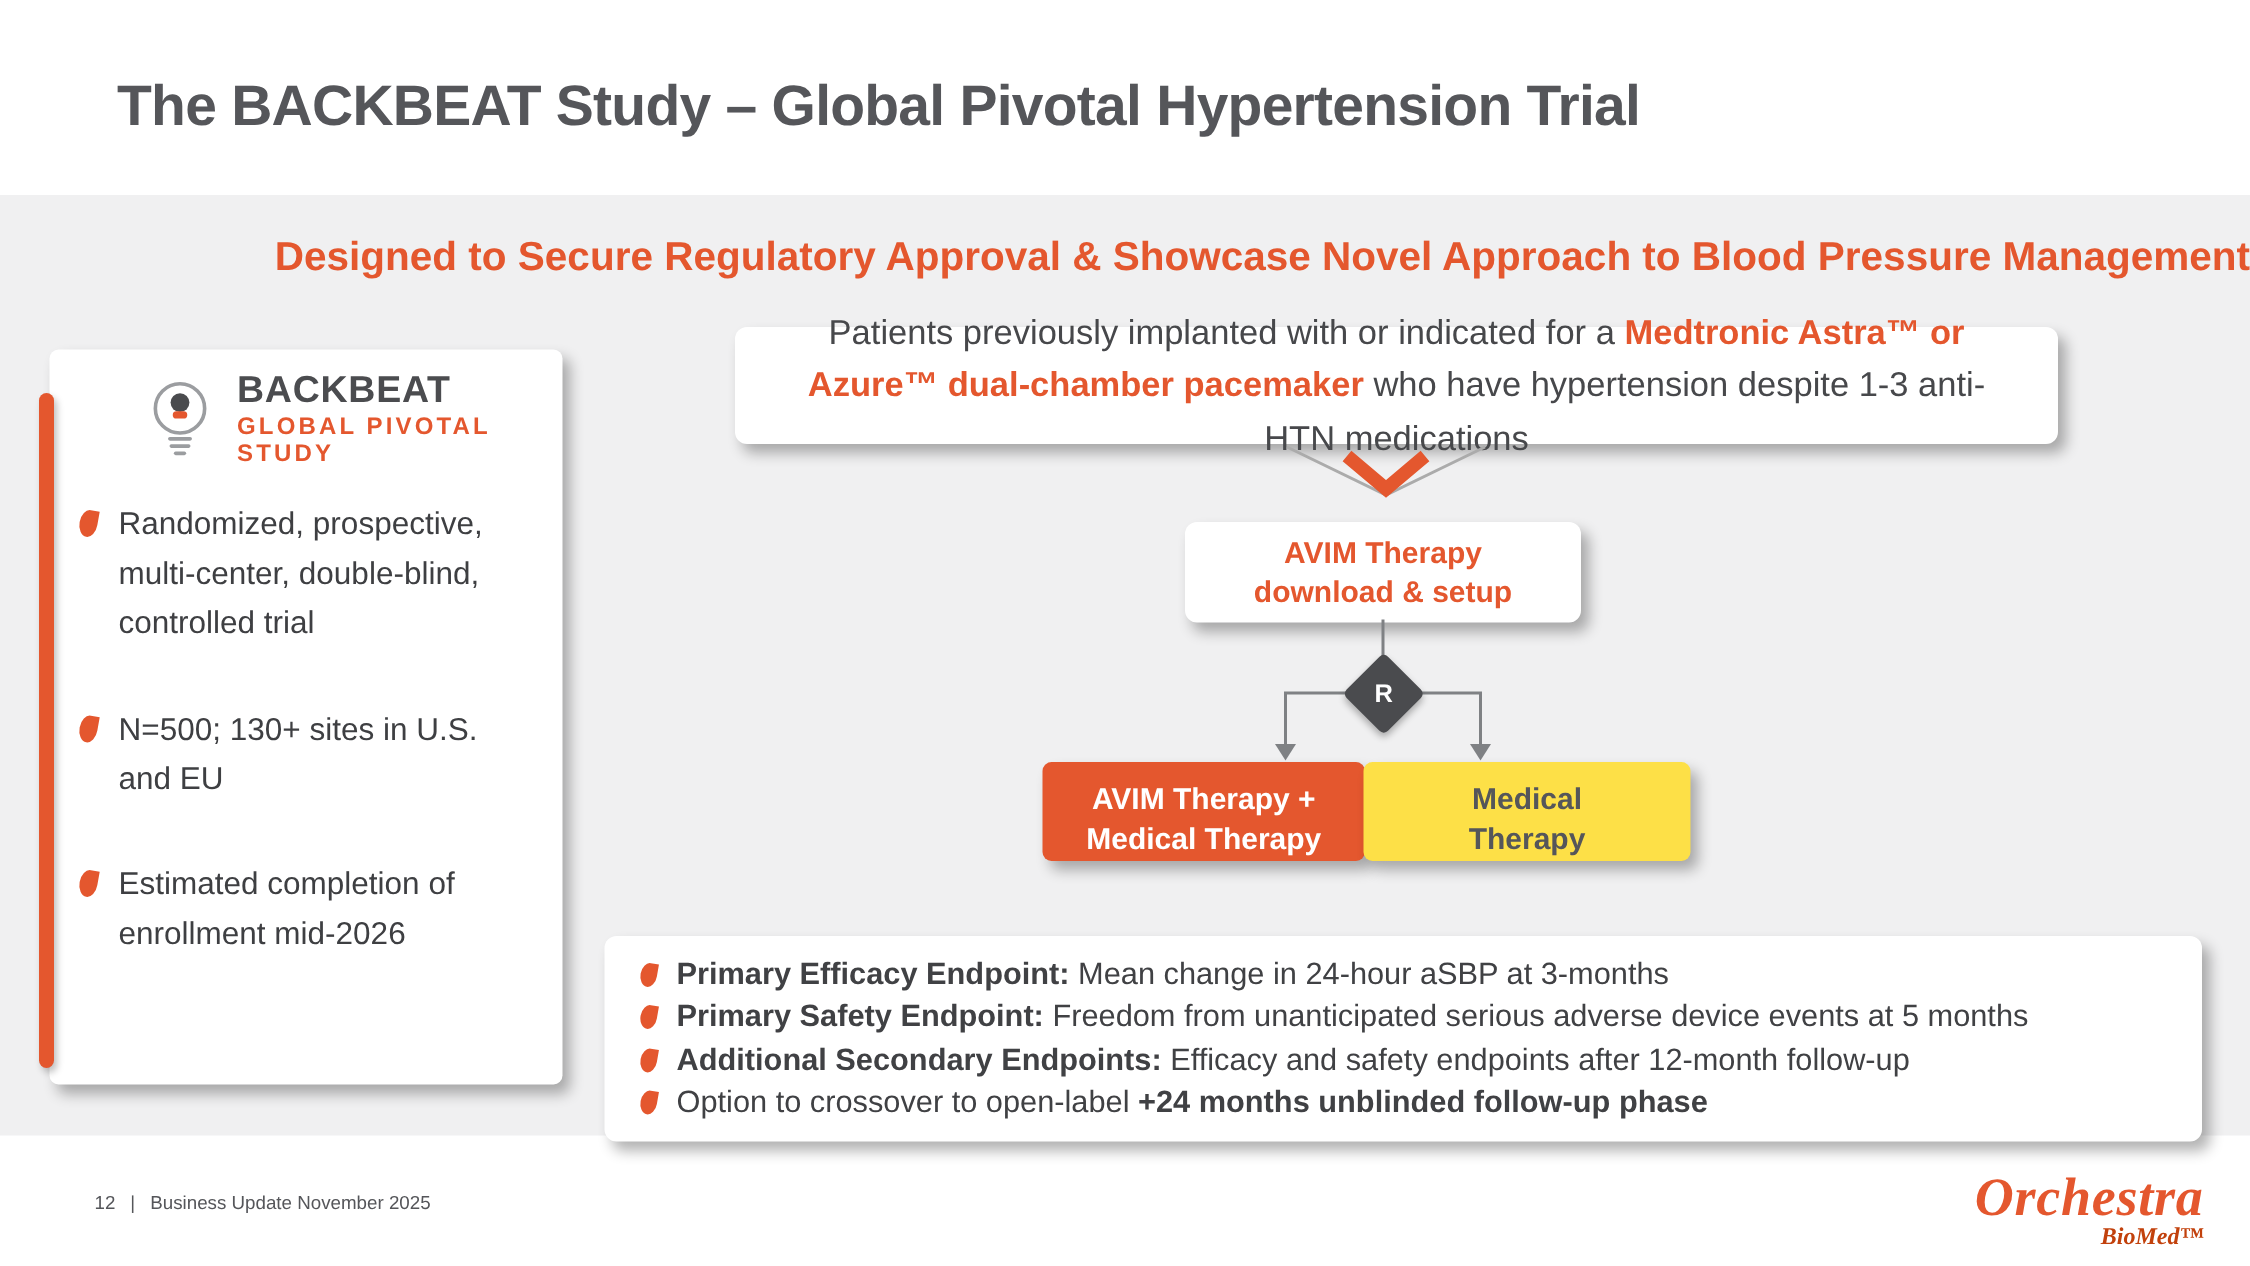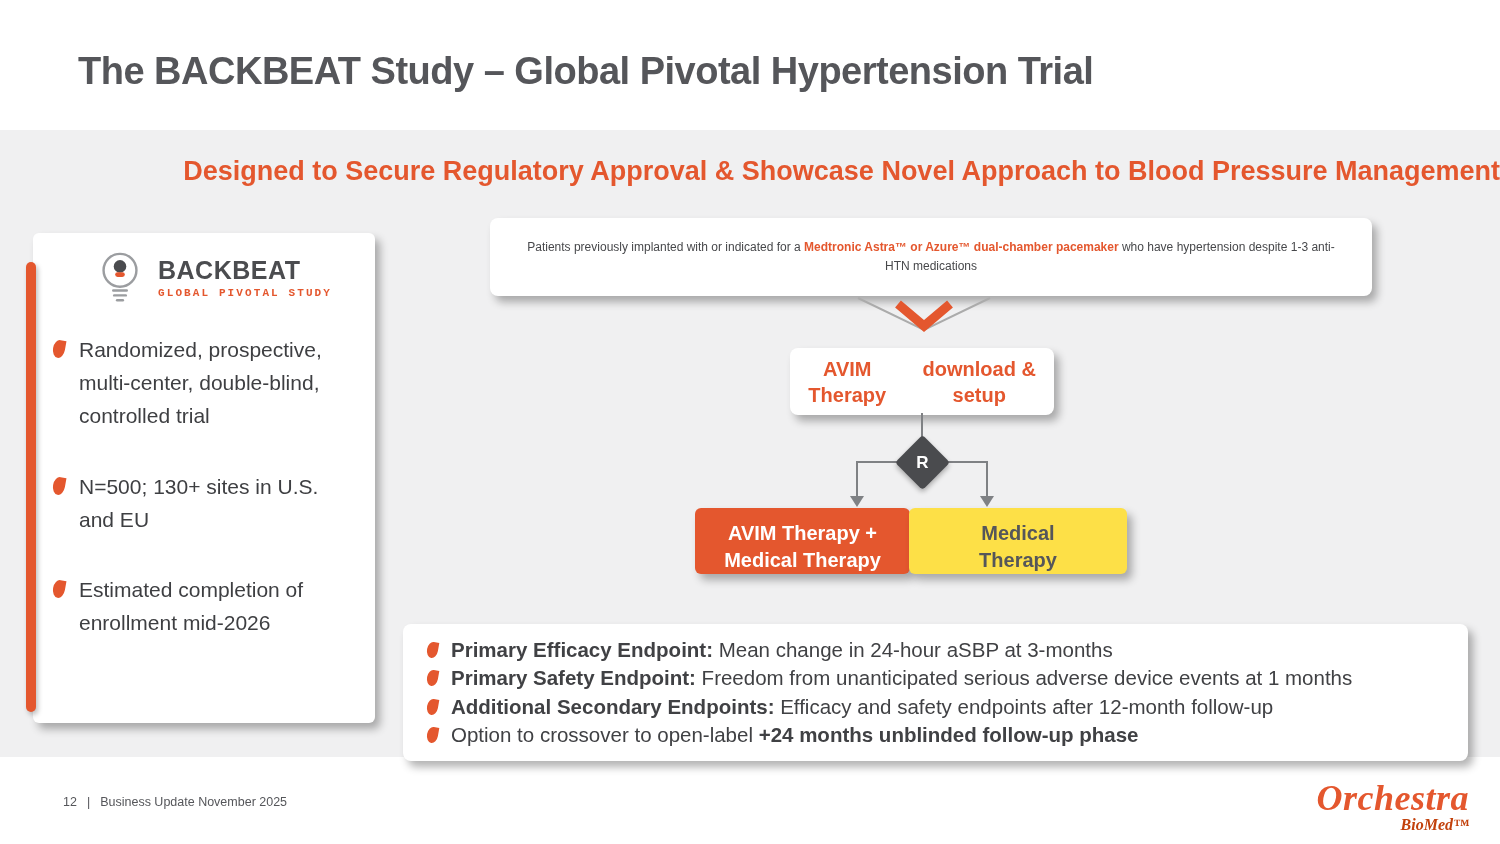--- a/index.html
+++ b/index.html
@@ -22,40 +22,40 @@
     position:absolute;left:26px;top:262px;width:10px;height:450px;background:#e4572e;
     border-radius:5px;box-shadow:2px 3px 5px rgba(0,0,0,0.25);z-index:3;
   }
   .study-card{
     position:absolute;left:33px;top:233px;width:342px;height:490px;background:#ffffff;
     border-radius:6px;box-shadow:5px 6px 9px rgba(0,0,0,0.30);z-index:2;
   }
   .card-logo{position:absolute;left:58px;top:14px;display:flex;align-items:center;gap:9px;}
   .card-logo .bulb{flex:0 0 auto;}
   .brand-text .brand-name{font-size:25px;font-weight:800;color:#4b4c4f;letter-spacing:0.5px;line-height:1.05;}
-  .brand-text .brand-tagline{font-size:11px;font-weight:700;color:#e4572e;letter-spacing:2.1px;margin-top:3px;font-family:Liberation Mono, monospace;}
+  .brand-text .brand-tagline{font-size:16px;font-weight:700;color:#e4572e;letter-spacing:2.1px;margin-top:3px;}
   .card-bullets{position:absolute;left:20px;top:100px;width:300px;display:flex;flex-direction:column;gap:37px;}
   .bullet-row{display:flex;gap:14px;}
   .leaf{
     display:inline-block;flex:0 0 auto;width:12px;height:18px;background:#e4572e;
     border-radius:55% 0 55% 55%;transform:rotate(10deg);margin-top:7px;
   }
   .bullet-text{font-size:21px;color:#3e3f42;line-height:1.58;width:246px;}
   
   .patients-box{
     position:absolute;left:490px;top:218px;width:882px;height:78px;background:#ffffff;border-radius:8px;
     box-shadow:5px 6px 9px rgba(0,0,0,0.30);display:flex;align-items:center;justify-content:center;
-    text-align:center;font-size:12px;color:#47484b;line-height:1.55;padding:0 28px;box-sizing:border-box;
+    text-align:center;font-size:23px;color:#47484b;line-height:1.55;padding:0 28px;box-sizing:border-box;
   }
   .hl{color:#e4572e;font-weight:700;}
   .funnel{position:absolute;left:856px;top:297px;}
   
   .setup-box{
     position:absolute;left:790px;top:348px;width:264px;height:67px;background:#ffffff;border-radius:8px;
-    box-shadow:5px 6px 9px rgba(0,0,0,0.30);display:flex;flex-direction:row;align-items:center;justify-content:center;
+    box-shadow:5px 6px 9px rgba(0,0,0,0.30);display:flex;flex-direction:column;align-items:center;justify-content:center;
     font-size:20px;font-weight:700;color:#e4572e;line-height:1.3;text-align:center;
   }
   
   .connectors{position:absolute;left:700px;top:410px;}
   .diamond{
     position:absolute;left:903px;top:443px;width:39px;height:39px;background:#4a4b4e;
     transform:rotate(45deg);border-radius:4px;box-shadow:2px 2px 5px rgba(0,0,0,0.3);z-index:4;
   }
   .diamond-label{
     position:absolute;left:903px;top:443px;width:39px;height:39px;display:flex;align-items:center;justify-content:center;
@@ -168,21 +168,21 @@
     <span>Medical Therapy</span>
   </div>
 
   <div class="endpoints-box">
     <div class="ep-row">
       <span class="leaf"></span>
       <span><span class="ep-bold">Primary Efficacy Endpoint:</span><span> Mean change in 24-hour aSBP at 3-months</span></span>
     </div>
     <div class="ep-row">
       <span class="leaf"></span>
-      <span><span class="ep-bold">Primary Safety Endpoint:</span><span> Freedom from unanticipated serious adverse device events at 1 months</span></span>
+      <span><span class="ep-bold">Primary Safety Endpoint:</span><span> Freedom from unanticipated serious adverse device events at 5 months</span></span>
     </div>
     <div class="ep-row">
       <span class="leaf"></span>
       <span><span class="ep-bold">Additional Secondary Endpoints:</span><span> Efficacy and safety endpoints after 12-month follow-up</span></span>
     </div>
     <div class="ep-row">
       <span class="leaf"></span>
       <span><span>Option to crossover to open-label </span><span class="ep-bold">+24 months unblinded follow-up phase</span></span>
     </div>
   </div>

